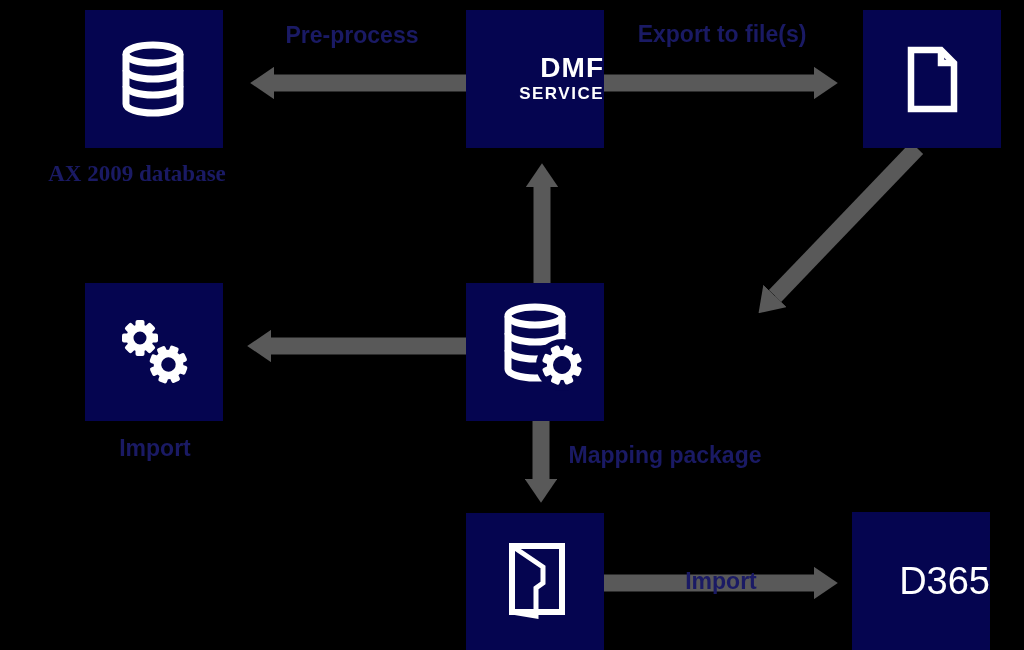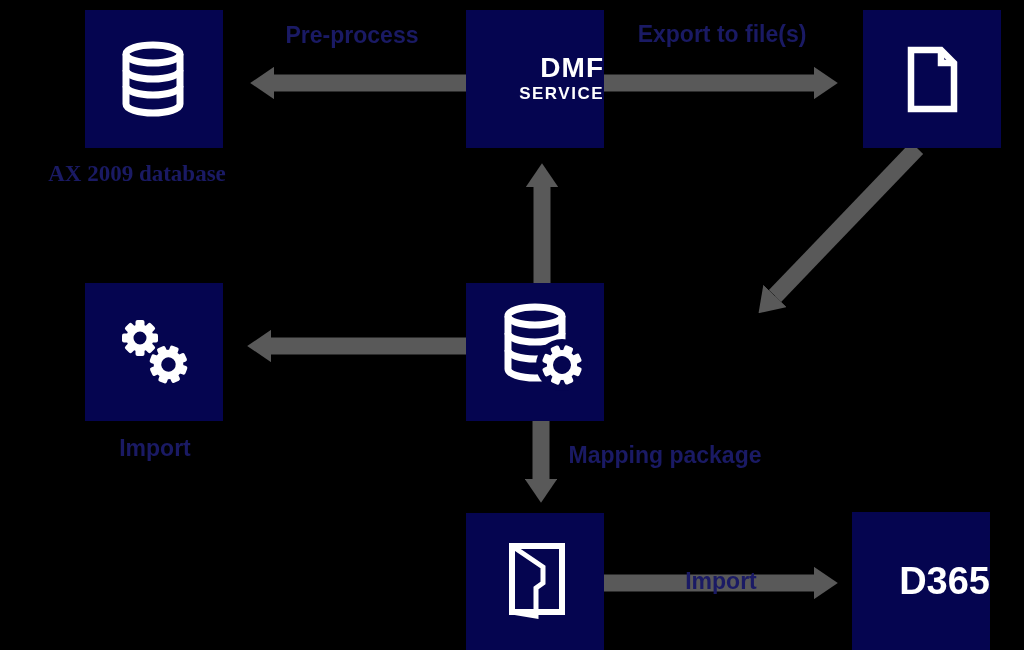--- a/index.html
+++ b/index.html
@@ -32,21 +32,21 @@
   .icon-bg { fill: var(--box, #050550); }
   .dmf-line1 {
     color: var(--icon, #fff); font-weight: bold; font-size: 28px;
     letter-spacing: 1px; line-height: 1.1;
   }
   .dmf-line2 {
     color: var(--icon, #fff); font-weight: bold; font-size: 17px;
     letter-spacing: 1.5px; line-height: 1.2; margin-top: 0;
   }
   .d365-text {
-    color: var(--icon, #fff); font-weight: bold; font-size: 38px;
+    color: var(--icon, #fff); font-weight: normal; font-size: 38px;
   }
   .flow-label {
     position: absolute; z-index: 2;
     color: var(--label, #1a1a64);
     font-weight: bold; font-size: 23px; line-height: 1;
     white-space: nowrap;
     transform: translateX(-50%);
   }
   
   #ax-box      { left: 85px;  top: 10px;  }

